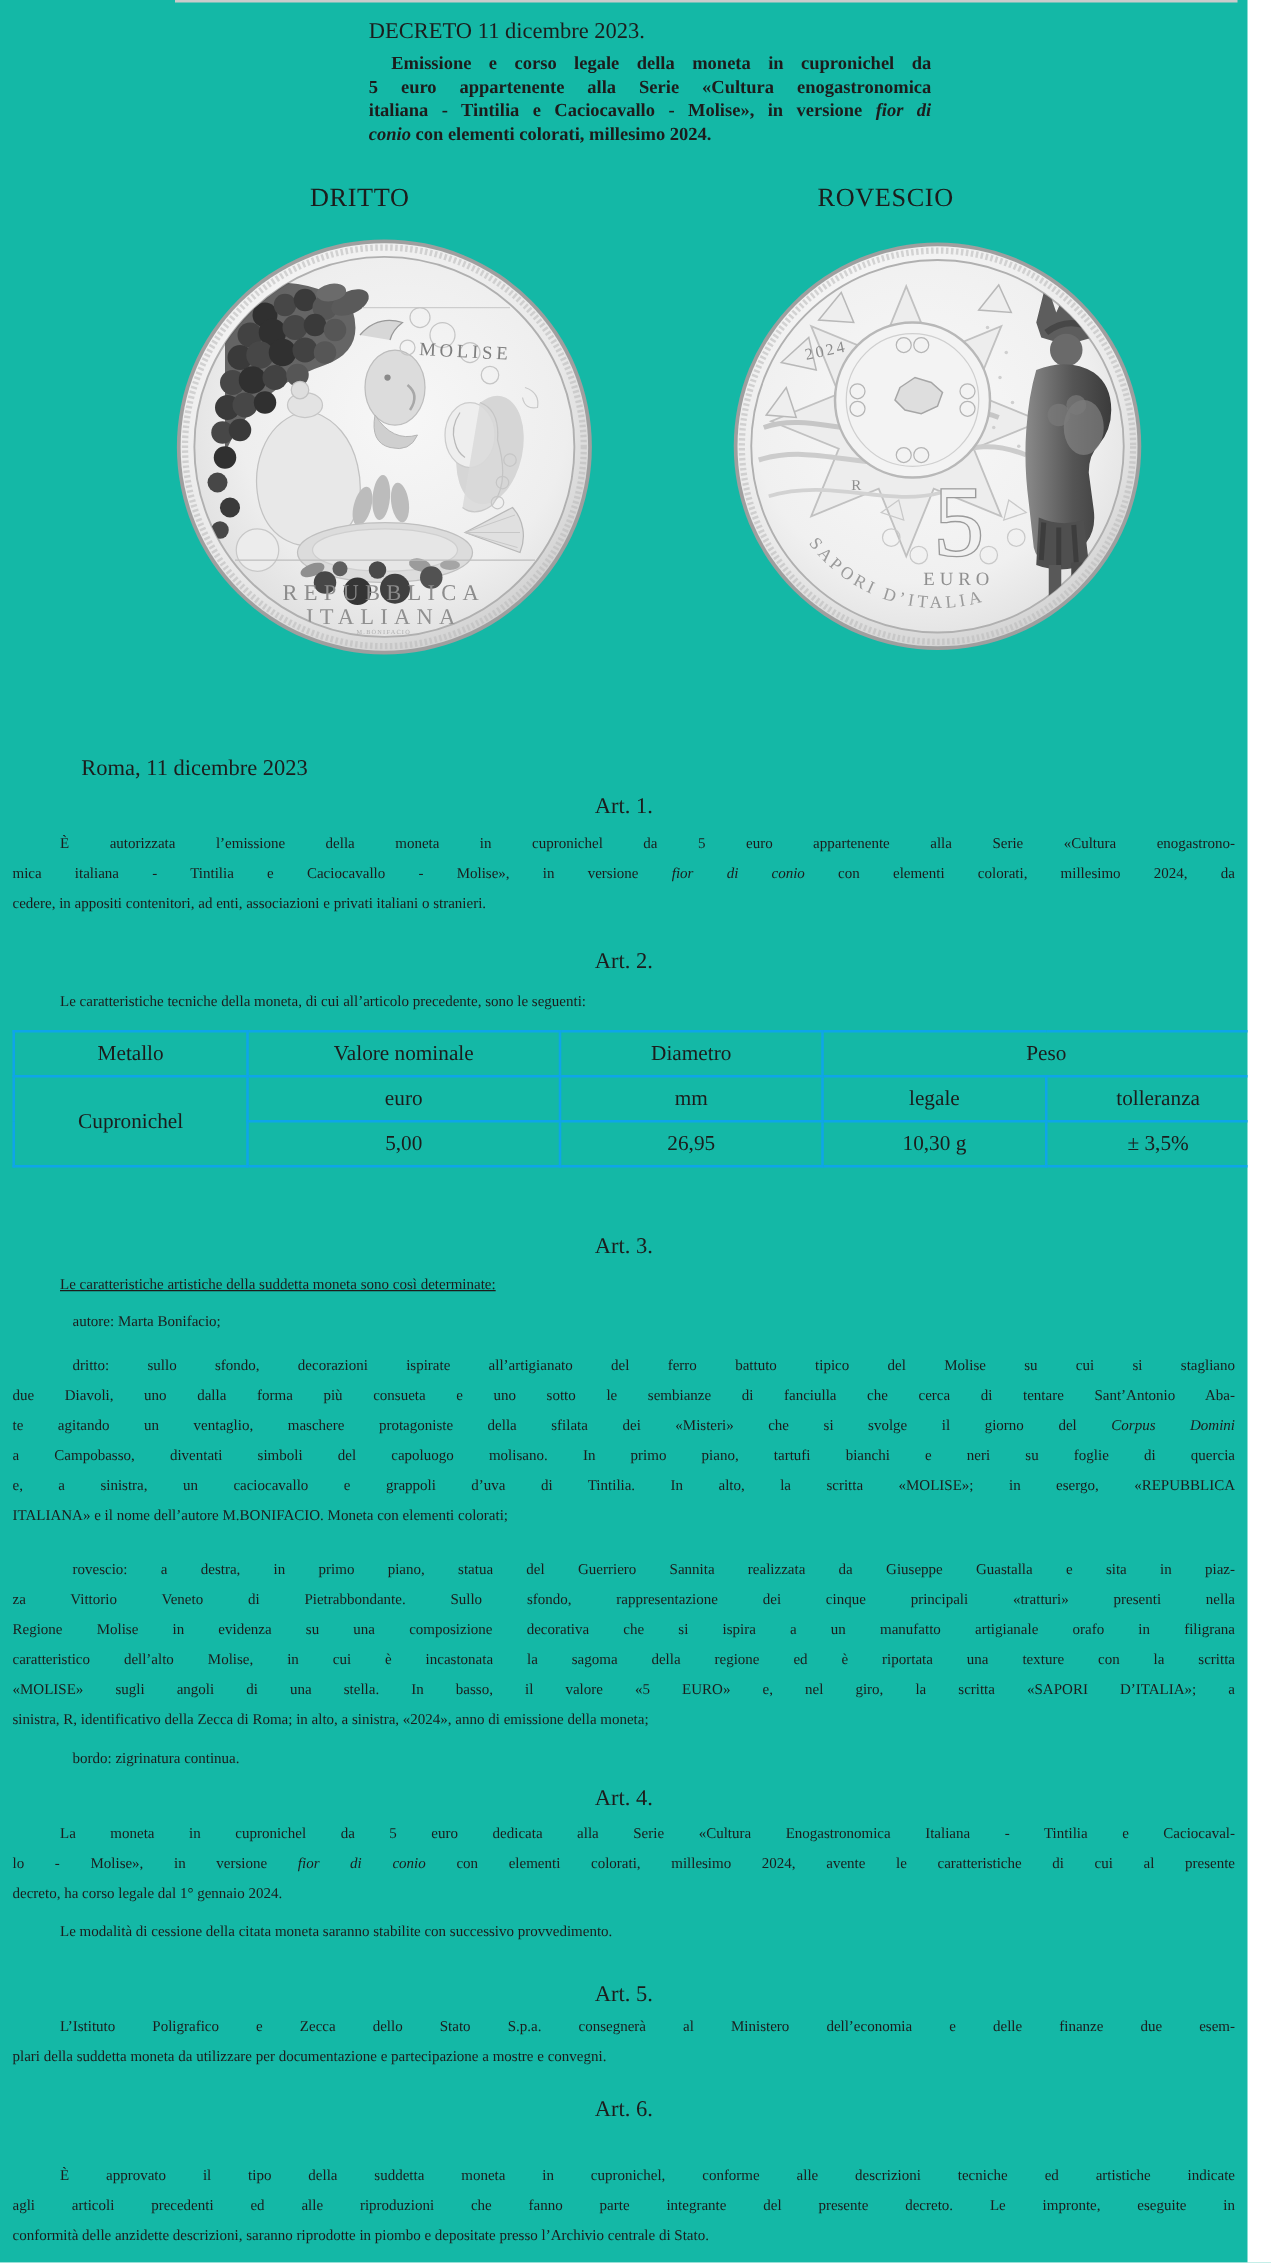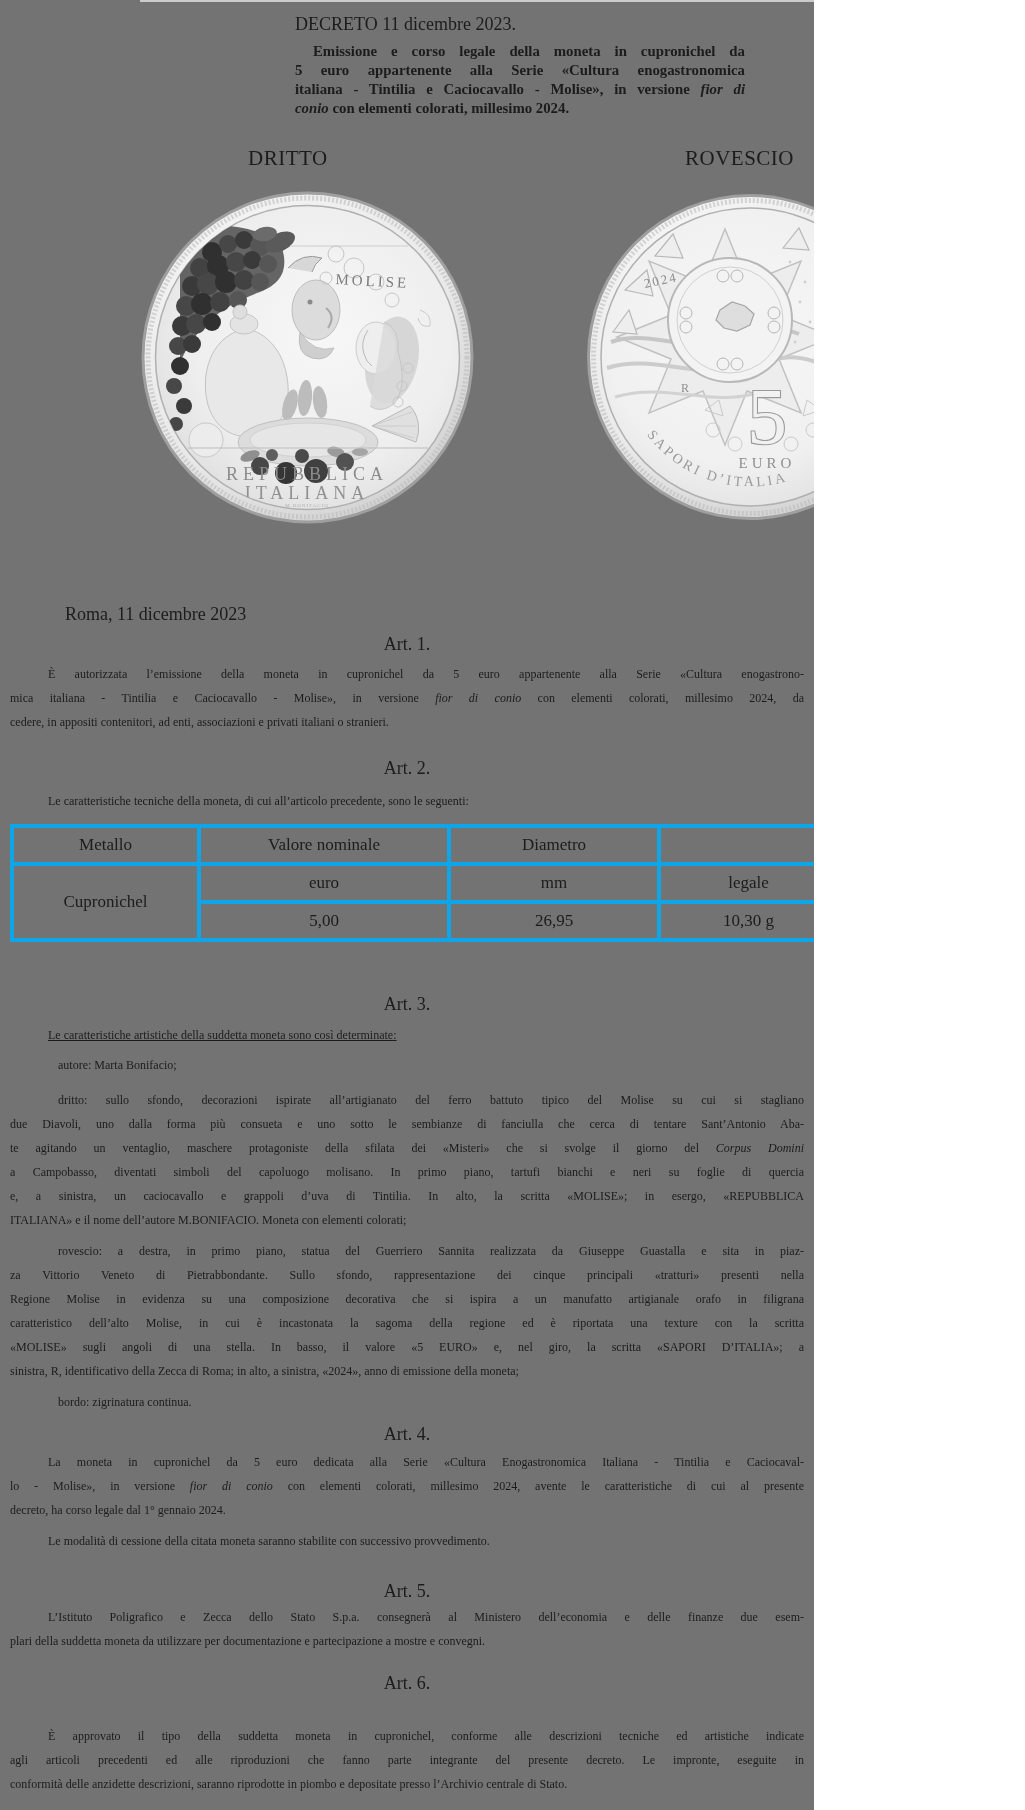--- a/index.html
+++ b/index.html
@@ -1,48 +1,48 @@
 <!DOCTYPE html>
 <html><head>
 <meta charset="utf-8">
 <style>
   html,body{margin:0;padding:0;background:#ffffff;}
   .page{
-    position:relative; width:814px; height:1810px; box-sizing:border-box;
-    padding:0 10px 0 10px; background:#737373; overflow:hidden;
+    position:relative; width:998px; height:1810px; box-sizing:border-box;
+    padding:0 10px 0 10px; background:#14b8a6; overflow:hidden;
     font-family:"Liberation Serif", serif; color:#1c1c1c;
   }
   .top-rule{position:absolute; left:140px; top:0; width:850px; height:2px; background:#cbcbcb;}
   .title{margin:12px 0 0 285px; font-size:18px; line-height:24px; font-weight:normal;}
   .abstract{margin:6px 0 0 285px; width:450px; font-weight:bold; font-size:14.8px; line-height:19px;}
   .abstract .tline{height:19px;}
   .abstract .tline:first-child{text-indent:18px;}
   .plates{position:relative; margin-top:28px; height:452px;}
   .plate-label{position:absolute; top:0; font-size:21px; letter-spacing:0.5px;}
   .lbl-dritto{left:238px;}
-  .lbl-rovescio{left:675px;}
+  .lbl-rovescio{left:644px;}
   .coin{position:absolute;}
   .coin-obv{left:130px; top:44px;}
   .coin-rev{left:575px; top:46px;}
   .dateline{margin:4px 0 0 55px; font-size:18px; line-height:24px;}
   .art{margin:0; font-size:18px; line-height:24px; font-weight:normal; text-align:center;}
   .h-art1{margin-top:6px;} .h-art2{margin-top:22px;} .h-art3{margin-top:50px;}
   .h-art4{margin-top:8px;}  .h-art5{margin-top:26px;} .h-art6{margin-top:18px;}
   .para{font-size:12px; line-height:24px;}
   .tline{text-align:justify; text-align-last:justify; height:24px; overflow:hidden;}
   .tline.tlast{text-align-last:left;}
   .ind1 .tline:first-child{text-indent:38px;}
   .ind2 .tline:first-child{text-indent:48px;}
   .m-p1{margin-top:6px;} .m-p2{margin-top:9px;} .m-table{margin-top:11px;}
   .m-p3a{margin-top:7px;text-decoration:underline;} .m-p3b{margin-top:6px;} .m-p3c{margin-top:11px;}
-  .m-p3d{margin-top:7px;} .m-p3e{margin-top:7px;}
+  .m-p3d{margin-top:19px;} .m-p3e{margin-top:7px;}
   .m-p4a{margin-top:4px;} .m-p4b{margin-top:7px;}
   .m-p5{margin-top:2px;font-family:Liberation Serif, serif;} .m-p6a{margin-top:29px;} .m-p6b{margin-top:9px;}
   table.spec{width:1005px; border-collapse:collapse; table-layout:fixed;}
-  table.spec td{border:4px solid #0ea5e9; font-size:17px; text-align:center;
+  table.spec td{border:2px solid #0ea5e9; font-size:17px; text-align:center;
     height:26px; vertical-align:middle; padding:4px; overflow:hidden;}
   table.spec tr.thead td{border-bottom-width:2px;}
   svg text{font-family:"Liberation Serif", serif;}
 </style>
 </head>
 <body>
 
 <div class="page">
   <div class="top-rule"></div>
 

